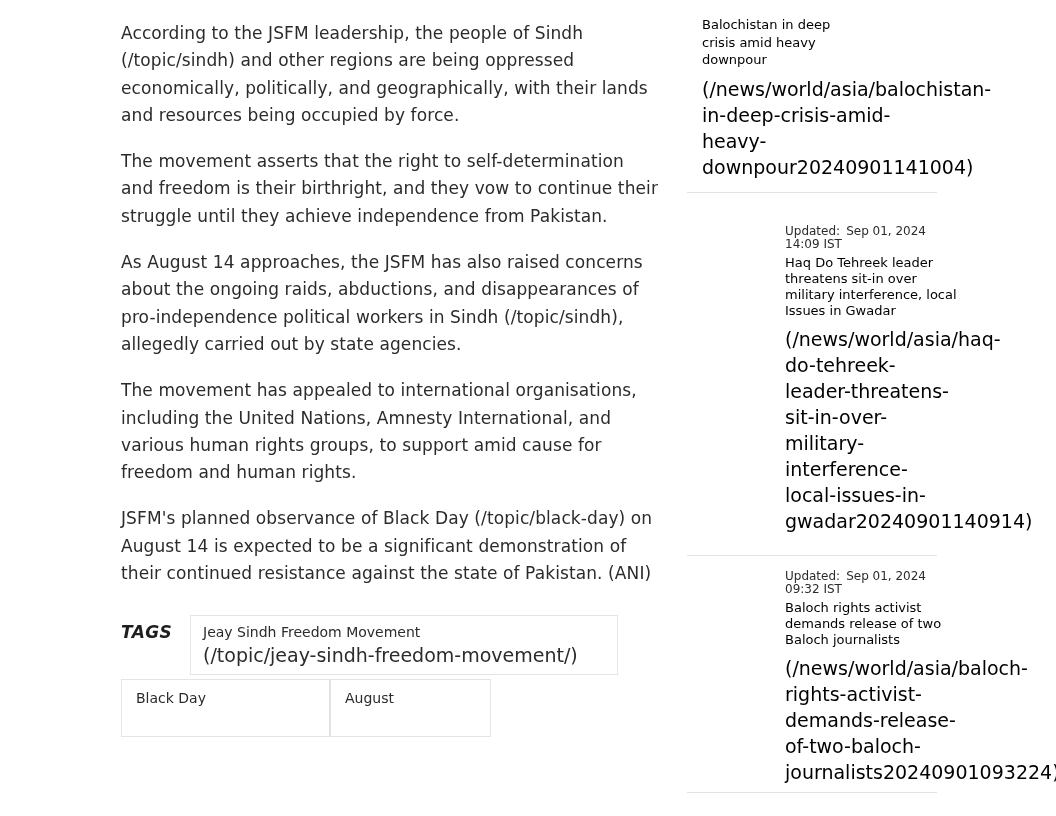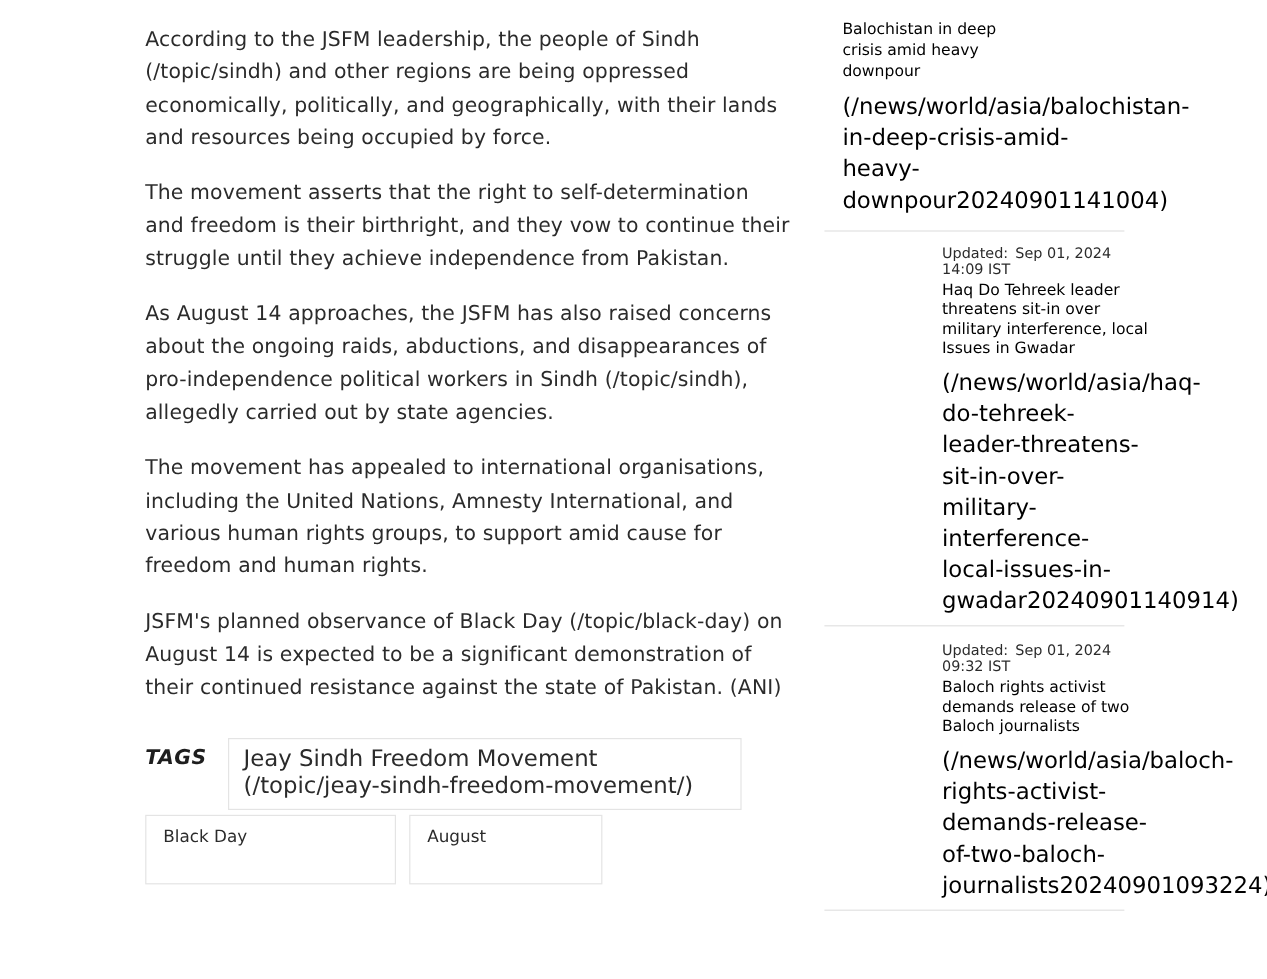--- a/index.html
+++ b/index.html
@@ -51,33 +51,33 @@
     font-style: italic;
   }
   .tag-primary {
     box-sizing: border-box;
     width: 428px;
     border: 1px solid #e4e4e4;
     padding: 7px 4px 6px 12px;
     background: #fff;
   }
   .tag-primary .tag-name {
-    font-size: 19px;
+    font-size: 14px;
     line-height: 19px;
     display: block;
   }
   .tag-primary .tag-link {
     font-size: 19px;
     line-height: 26px;
     display: block;
     white-space: nowrap;
   }
   .tags-row2 {
     display: flex;
-    gap: 11px;
+    gap: 0;
     margin-top: 4px;
   }
   .tag-chip {
     box-sizing: border-box;
     border: 1px solid #e4e4e4;
     height: 58px;
     padding: 10px 0 0 14px;
     font-size: 14px;
     background: #fff;
   }
@@ -88,21 +88,21 @@
   .sidebar {
     position: absolute;
     left: 687px;
     top: 0;
     width: 250px;
   }
   .s-item {
     border-bottom: 1px solid #e2e2e2;
   }
   .s-item-1 { padding: 16px 0 12px 15px; }
-  .s-item-2 { padding: 12px 0 7px 98px; }
+  .s-item-2 { padding: 12px 0 21px 98px; margin-top: 20px; }
   .s-item-3 { padding: 14px 0 7px 98px; }
 
   .s-updated {
     width: 155px;
     font-size: 12px;
     line-height: 13.5px;
     color: #2b2b2b;
   }
   .s-updated .upd-label { margin-right: 6px; }
 

